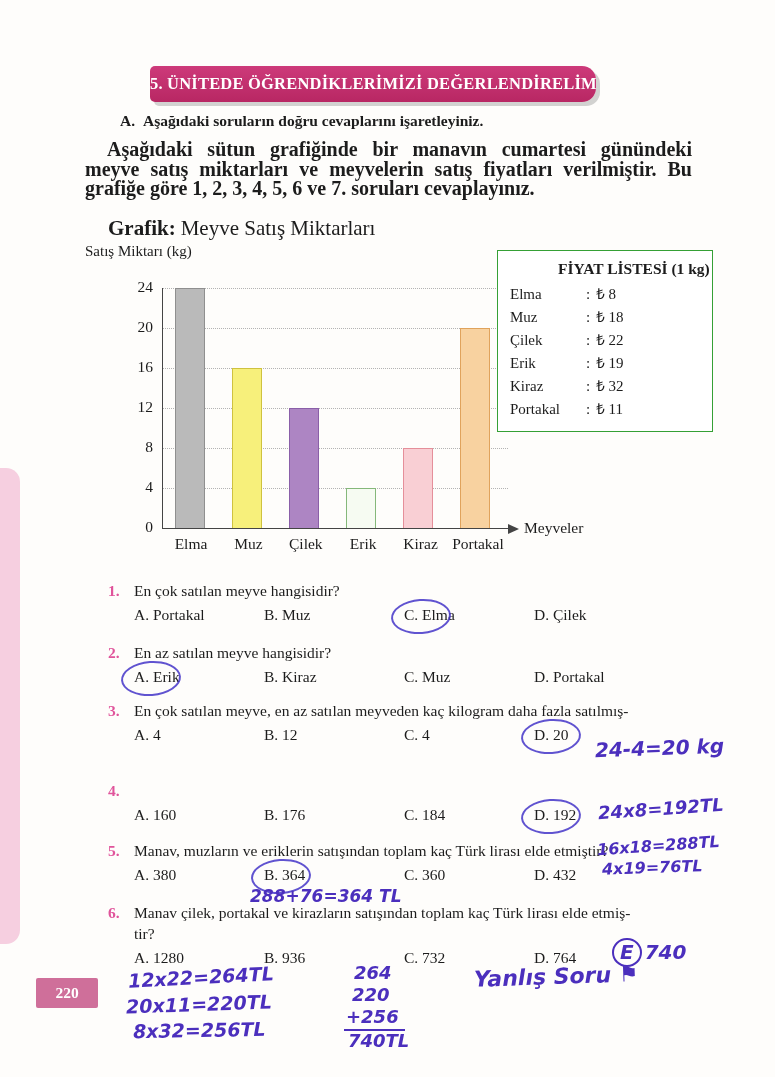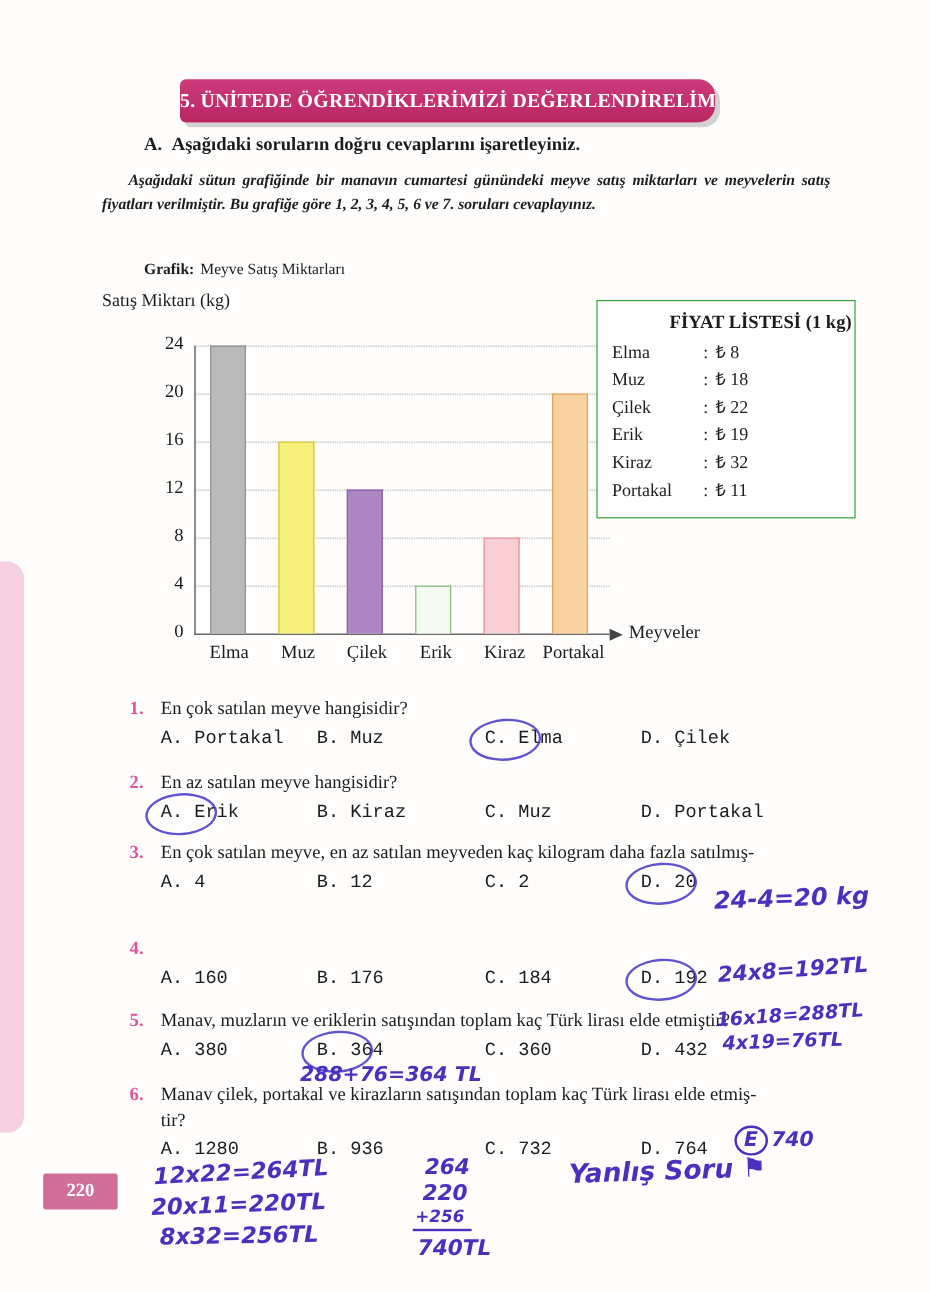--- a/index.html
+++ b/index.html
@@ -18,26 +18,26 @@
     box-shadow:4px 4px 0 rgba(130,130,130,.35);
     color:#fff; font-weight:bold; font-size:16.5px; letter-spacing:.2px;
     text-align:center; line-height:36px; white-space:nowrap;
   }
 
   
   .section-a{position:absolute; left:120px; top:112px; font-weight:bold; font-size:15.5px;}
   .section-a .a-label{margin-right:8px;}
   .intro-par{
     position:absolute; left:85px; top:140px; width:607px;
-    font-weight:bold; font-size:13px; line-height:19.5px;
-    text-align:justify; text-indent:22px;font-style:italic;
-  }
-
-  
-  .chart-caption{position:absolute; left:120px; top:216px; font-size:13px;}
+    font-weight:bold; font-size:20px; line-height:19.5px;
+    text-align:justify; text-indent:22px;
+  }
+
+  
+  .chart-caption{position:absolute; left:108px; top:216px; font-size:21px;}
   .chart-caption b{margin-right:5px;}
   .chart-wrap{position:absolute; left:85px; top:238px; width:470px; height:330px;}
   .y-axis-label{position:absolute; left:0; top:5px; font-size:15px;}
   .plot{
     position:absolute; left:77px; top:50px; width:345px; height:240px;
     border-left:1.6px solid #444; border-bottom:1.6px solid #444;
   }
   .grid{position:absolute; left:0; right:0; height:0; border-top:1.5px dotted #b3b3b3;}
   .g0{top:0} .g1{top:40px} .g2{top:80px} .g3{top:120px} .g4{top:160px} .g5{top:200px}
   .ytick{position:absolute; left:-46px; width:36px; text-align:right; font-size:15.5px;}
@@ -70,47 +70,47 @@
   .pl-name{width:76px;}
   .pl-sep{margin-right:6px;}
 
   
   .q{position:absolute; left:108px; width:600px; font-size:15.5px; line-height:20px;}
   .q1{top:581px}.q2{top:643px}.q3{top:701px}.q4{top:781px}.q5{top:841px}.q6{top:903px}
   .q-head{display:flex;}
   .q-num{color:#e0549b; font-weight:bold; width:26px; flex:0 0 26px;}
   .q-line2{margin-left:26px; line-height:21px;}
   .opts{position:relative; height:22px; margin-left:26px; margin-top:4px;}
-  .opt{position:absolute; top:0; white-space:nowrap;font-family:Liberation Mono, monospace;}
+  .opt{position:absolute; top:0; white-space:nowrap;}
   .o0{left:0}.o1{left:130px}.o2{left:270px}.o3{left:400px}
   .ink-circle{
     position:absolute; top:-6px; width:56px; height:31px;
     border:2.5px solid rgba(68,53,200,.85); border-radius:50%;
     transform:rotate(-4deg);
   }
 
   
   .hw{
     position:absolute; color:#4b2fbd;
     font-family:"DejaVu Sans", sans-serif; font-style:italic; font-weight:bold;
     white-space:nowrap; z-index:6;
   }
   .hw-q3{left:595px; top:736px; font-size:20px; transform:rotate(-2deg);}
   .hw-q4{left:598px; top:798px; font-size:18px; transform:rotate(-4deg);}
   .hw-q5a{left:597px; top:836px; font-size:16px; transform:rotate(-4deg);}
   .hw-q5b{left:602px; top:858px; font-size:16px; transform:rotate(-2deg);}
   .hw-q5c{left:250px; top:886px; font-size:17px;}
-  .hw-q6{left:612px; top:938px; font-size:17px;}
+  .hw-q6{left:612px; top:938px; font-size:20px;}
   .hw-circle{display:inline-block; border:2.5px solid #4b2fbd; border-radius:50%; padding:0 6px 1px 6px; margin-right:3px;}
   .hw-c1{left:128px; top:966px; font-size:19px; transform:rotate(-3deg);}
   .hw-c2{left:126px; top:993px; font-size:19px; transform:rotate(-2deg);}
   .hw-c3{left:133px; top:1019px; font-size:19px; transform:rotate(-1deg);}
   .hw-s1{left:354px; top:962px; font-size:18px;}
   .hw-s2{left:352px; top:984px; font-size:18px;}
-  .hw-s3{left:344px; top:1006px; font-size:14px; border-bottom:2.5px solid #4b2fbd; padding:0 6px 2px 2px;}
+  .hw-s3{left:344px; top:1006px; font-size:18px; border-bottom:2.5px solid #4b2fbd; padding:0 6px 2px 2px;}
   .hw-s4{left:348px; top:1030px; font-size:18px;}
   .hw-note{left:474px; top:964px; font-size:22px; transform:rotate(-2deg);}
 
   
   .side-tab{
     position:absolute; left:0; top:468px; width:20px; height:476px;
     background:#f6cfe0; border-radius:0 14px 14px 0;
   }
   .page-badge{
     position:absolute; left:36px; top:978px; width:62px; height:30px;
@@ -239,21 +239,21 @@
   </div>
 
   <div class="q q3">
     <div class="q-head">
       <span class="q-num">3.</span>
       <span class="q-text">En çok satılan meyve, en az satılan meyveden kaç kilogram daha fazla satılmış-</span>
     </div>
     <div class="opts">
       <span class="opt o0">A. 4</span>
       <span class="opt o1">B. 12</span>
-      <span class="opt o2">C. 2</span>
+      <span class="opt o2">C. 4</span>
       <span class="opt o3">D. 20</span>
     <span class="ink-circle" style="left: 387px;"></span>
       </div>
   </div>
 
   <div class="q q4">
     <div class="q-head">
       <span class="q-num">4.</span>
     </div>
     <div class="opts">

